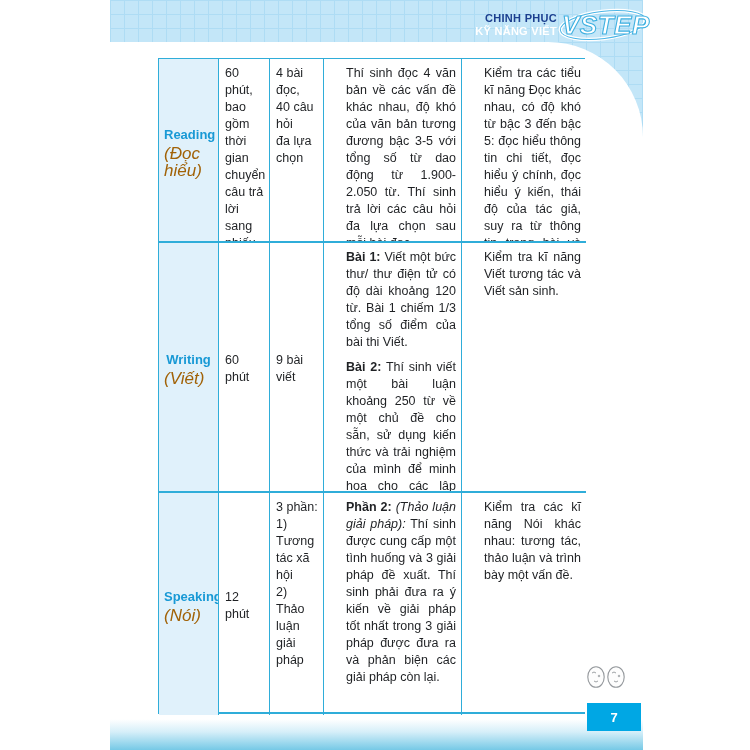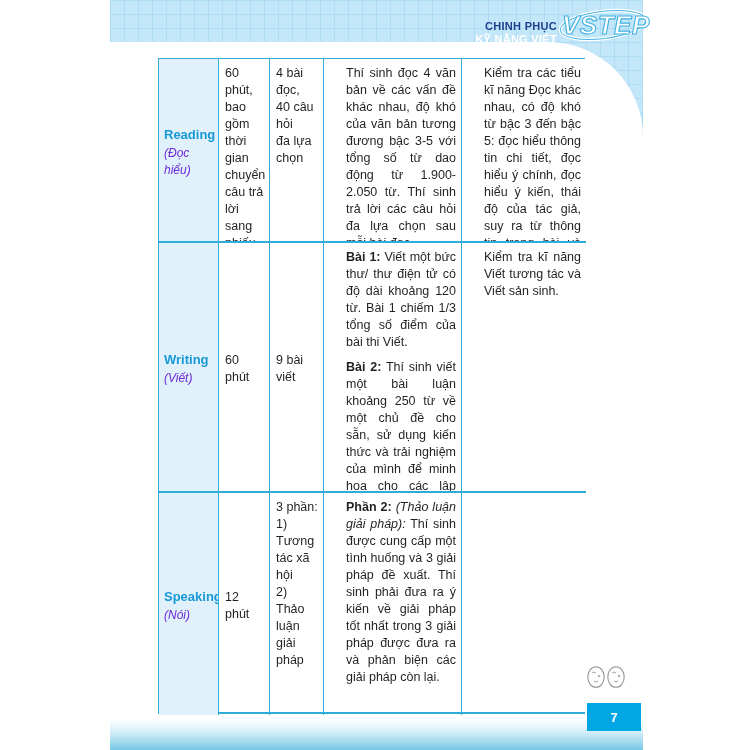--- a/index.html
+++ b/index.html
@@ -17,21 +17,21 @@
       linear-gradient(90deg,#aedcf4 1px, transparent 1px);
     background-size:14px 14px;
   }
   
   .page{
     position:absolute;left:0;top:42px;width:643px;height:708px;
     background:#ffffff;border-top-right-radius:95px;
   }
   
   .kicker{
-    position:absolute;right:193px;top:20px;text-align:right;line-height:13px;
+    position:absolute;right:193px;top:12px;text-align:right;line-height:13px;
     font-weight:bold;font-size:11px;letter-spacing:.3px;z-index:5;
   }
   .kicker .l1{color:#1c3f8f;}
   .kicker .l2{color:#ffffff;text-align:center;}
   .logo{position:absolute;left:558px;top:3px;z-index:5;}
   
   .vtable{
     position:absolute;left:158px;top:58px;width:427px;height:656px;
     box-sizing:border-box;
     display:grid;
@@ -44,22 +44,22 @@
     box-sizing:border-box;
     border-right:1.5px solid #2fadd9;border-bottom:2px solid #2fadd9;
     padding:6px 5px 2px 6px;overflow:hidden;
   }
   .cell.c5{border-right:none;}
   .cell.r3{border-bottom:none;}
   .cell.skill{
     background:#e0f1fb;display:flex;flex-direction:column;
     justify-content:center;padding-left:5px;
   }
-  .skill .en{color:#1899d5;font-weight:bold;font-size:13px;}
-  .skill .vi{font-style:italic;font-size:12px;color:#6d28d9;margin-top:2px;}
+  .skill .en{color:#1899d5;font-weight:bold;font-size:13px;text-align:center;}
+  .skill .vi{font-style:italic;font-size:17px;color:#a16207;margin-top:2px;}
   .cell.vc{display:flex;flex-direction:column;justify-content:center;}
   .cell.prelines{white-space:pre-line;}
   .cell.just{text-align:justify;}
   .cell p{margin:0 0 8px 16px;}
   .cell p:last-child{margin-bottom:0;}
   .b{font-weight:bold;}
   .i{font-style:italic;}
   
   .bottom-bar{
     position:absolute;left:110px;top:715px;width:533px;height:35px;
@@ -127,20 +127,23 @@
     <span class="en">Speaking</span>
     <span class="vi">(Nói)</span>
   </div>
   <div class="cell c2 r3 vc">12 phút</div>
   <div class="cell c3 r3 prelines">3 phần:
 1) Tương tác xã hội
 2) Thảo luận giải pháp</div>
   <div class="cell c4 r3 just">
       <p><span class="b">Phần 2: </span><span class="i">(Thảo luận giải pháp):</span><span> Thí sinh được cung cấp một tình huống và 3 giải pháp đề xuất. Thí sinh phải đưa ra ý kiến về giải pháp tốt nhất trong 3 giải pháp được đưa ra và phản biện các giải pháp còn lại.</span></p>
     </div>
+  <div class="cell c5 r3 just">
+      <p><span>Kiểm tra các kĩ năng Nói khác nhau: tương tác, thảo luận và trình bày một vấn đề.</span></p>
+    </div>
 </div>
 
 <div class="bottom-bar"></div>
 
 <div class="eggs">
   <svg width="42" height="28" viewBox="0 0 42 28">
     <g fill="#fdfdfd" stroke="#94989c" stroke-width="1.1">
       <ellipse cx="10" cy="15" rx="8.2" ry="10.3"></ellipse>
       <ellipse cx="30" cy="15" rx="8.2" ry="10.3"></ellipse>
     </g>

